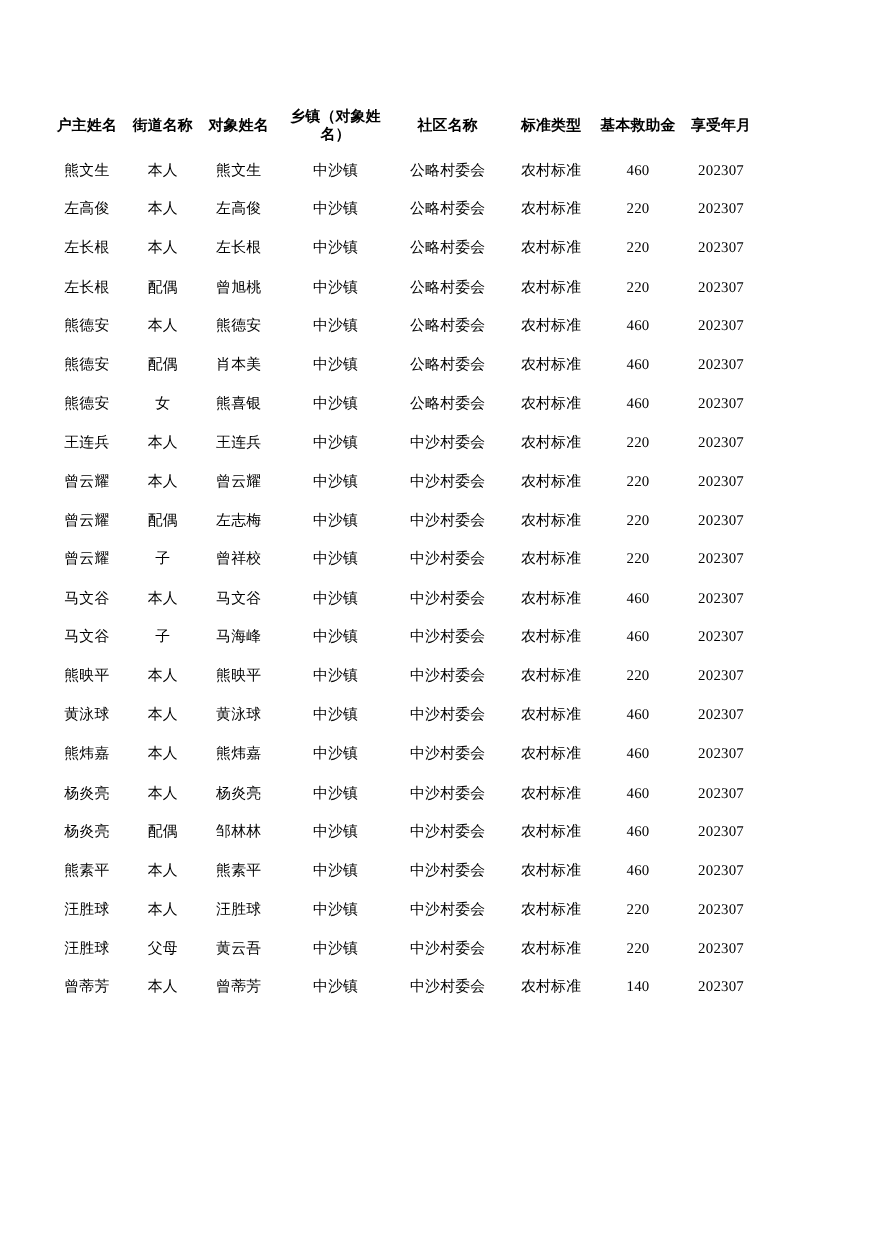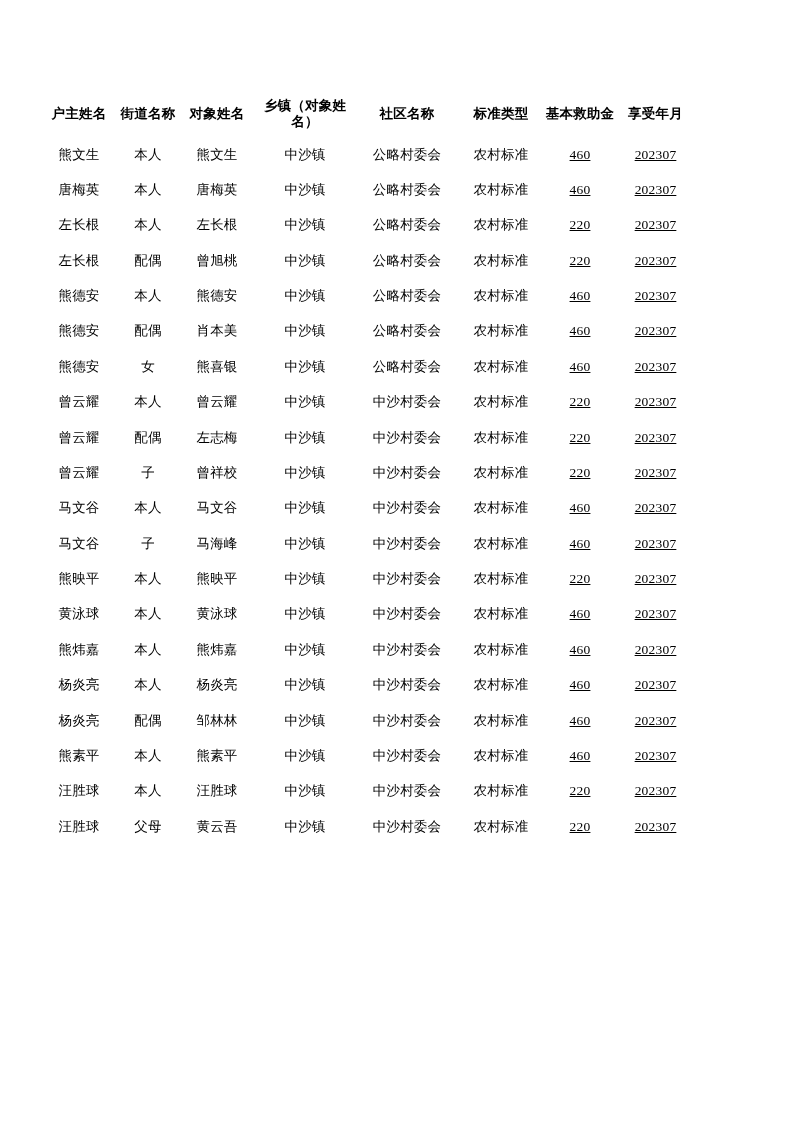--- a/index.html
+++ b/index.html
@@ -44,21 +44,21 @@
     letter-spacing: 0.2px;
   }
   col.c0 { width: 78px; }
   col.c1 { width: 60px; }
   col.c2 { width: 78px; }
   col.c3 { width: 98px; }
   col.c4 { width: 106px; }
   col.c5 { width: 82px; }
   col.c6 { width: 76px; }
   col.c7 { width: 75px; }
-  .num-cell { font-family: "Liberation Serif", "DejaVu Serif", serif; text-decoration: underline; }
+  .num-cell { font-family: "Liberation Serif", "DejaVu Serif", serif; }
 </style>
 </head>
 <body>
 
 <div class="page">
   <table class="data-table">
     <colgroup>
       <col class="c0">
         <col class="c1">
         <col class="c2">
@@ -85,27 +85,27 @@
           <td>熊文生</td>
           <td>本人</td>
           <td>熊文生</td>
           <td>中沙镇</td>
           <td>公略村委会</td>
           <td>农村标准</td>
           <td class="num-cell">460</td>
           <td class="num-cell">202307</td>
         </tr>
         <tr>
-          <td>唐梅英</td>
-          <td>本人</td>
-          <td>唐梅英</td>
-          <td>中沙镇</td>
-          <td>公略村委会</td>
-          <td>农村标准</td>
-          <td class="num-cell">460</td>
+          <td>左高俊</td>
+          <td>本人</td>
+          <td>左高俊</td>
+          <td>中沙镇</td>
+          <td>公略村委会</td>
+          <td>农村标准</td>
+          <td class="num-cell">220</td>
           <td class="num-cell">202307</td>
         </tr>
         <tr>
           <td>左长根</td>
           <td>本人</td>
           <td>左长根</td>
           <td>中沙镇</td>
           <td>公略村委会</td>
           <td>农村标准</td>
           <td class="num-cell">220</td>
@@ -145,20 +145,30 @@
           <td>熊德安</td>
           <td>女</td>
           <td>熊喜银</td>
           <td>中沙镇</td>
           <td>公略村委会</td>
           <td>农村标准</td>
           <td class="num-cell">460</td>
           <td class="num-cell">202307</td>
         </tr>
         <tr>
+          <td>王连兵</td>
+          <td>本人</td>
+          <td>王连兵</td>
+          <td>中沙镇</td>
+          <td>中沙村委会</td>
+          <td>农村标准</td>
+          <td class="num-cell">220</td>
+          <td class="num-cell">202307</td>
+        </tr>
+        <tr>
           <td>曾云耀</td>
           <td>本人</td>
           <td>曾云耀</td>
           <td>中沙镇</td>
           <td>中沙村委会</td>
           <td>农村标准</td>
           <td class="num-cell">220</td>
           <td class="num-cell">202307</td>
         </tr>
         <tr>
@@ -272,17 +282,27 @@
           <td class="num-cell">202307</td>
         </tr>
         <tr>
           <td>汪胜球</td>
           <td>父母</td>
           <td>黄云吾</td>
           <td>中沙镇</td>
           <td>中沙村委会</td>
           <td>农村标准</td>
           <td class="num-cell">220</td>
+          <td class="num-cell">202307</td>
+        </tr>
+        <tr>
+          <td>曾蒂芳</td>
+          <td>本人</td>
+          <td>曾蒂芳</td>
+          <td>中沙镇</td>
+          <td>中沙村委会</td>
+          <td>农村标准</td>
+          <td class="num-cell">140</td>
           <td class="num-cell">202307</td>
         </tr>
       </tbody>
   </table>
 </div>
 
 </body></html>

